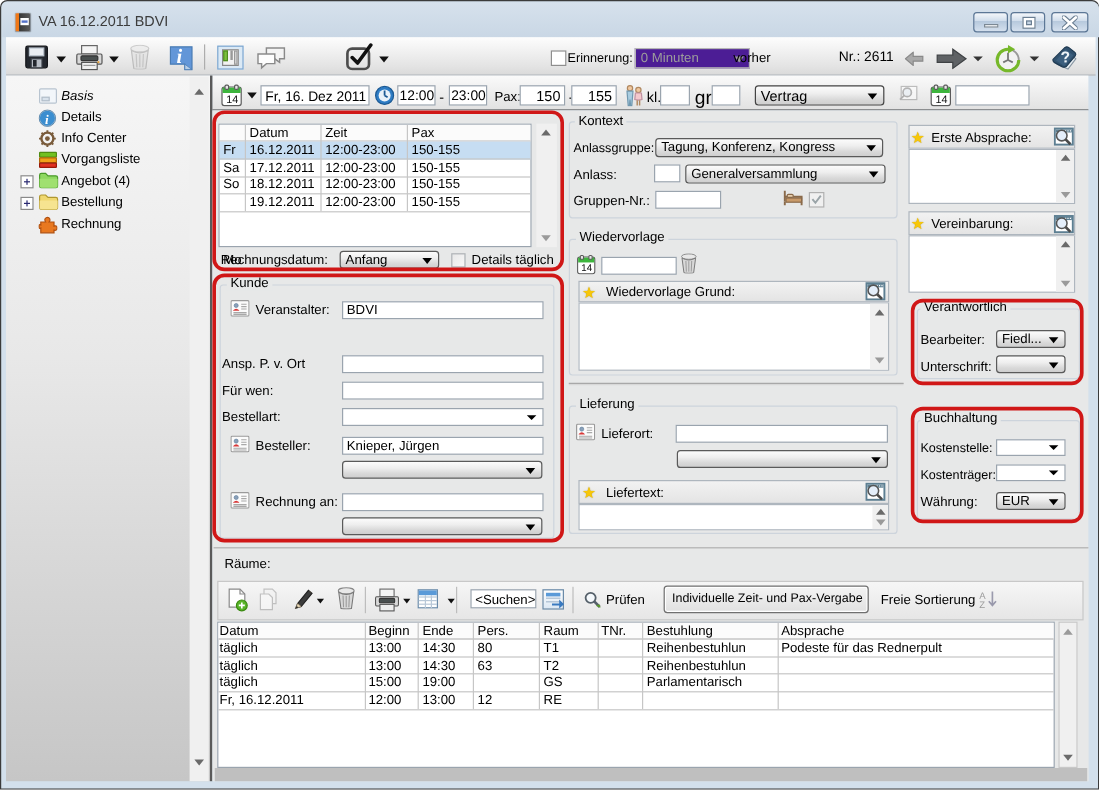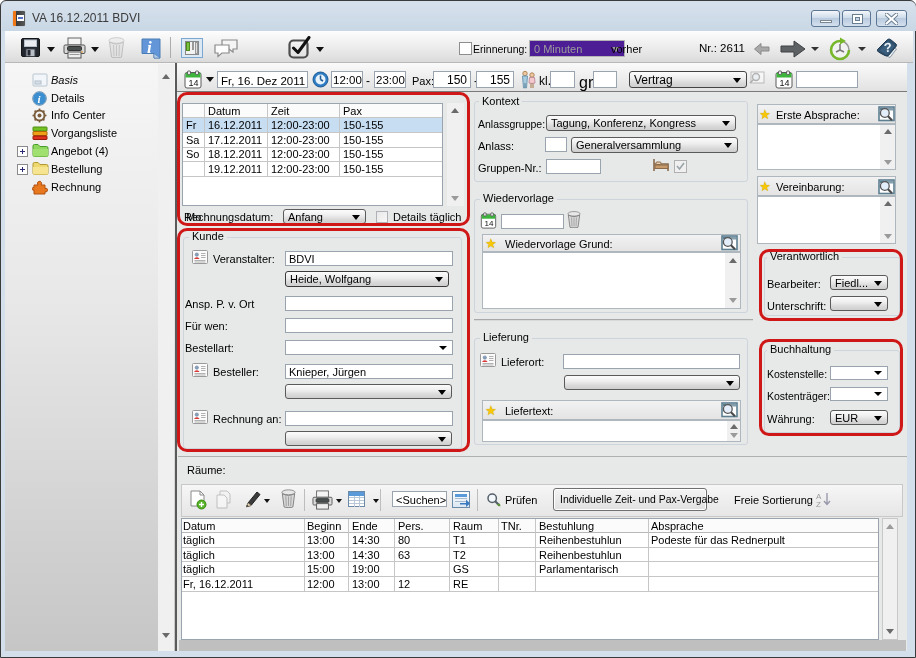--- a/index.html
+++ b/index.html
@@ -168,21 +168,21 @@
  <circle cx="5" cy="3.5" r="2.2" fill="#f0c8a0" stroke="#b08860"></circle>
  <path d="M2.5 6 L7.5 6 L7 12 L6.5 18 L5.5 18 L5 13 L4.5 18 L3.5 18 L3 12 Z" fill="#a8cce0" stroke="#7098b0"></path>
  <circle cx="12" cy="5" r="2.2" fill="#f0c8a0" stroke="#b08860"></circle>
  <path d="M9.5 7.5 L14.5 7.5 L15 13 L12 13.5 L9 13 Z" fill="#f4c8cc" stroke="#c090a0"></path>
  <path d="M11 13.5 L11 18 M13 13.5 L13 18" stroke="#b08860" stroke-width="1.2"></path>
 </svg>
 <div class="lbl" style="left:538px;top:73px;font-size:12px;">kl.</div>
 <div class="tf" style="left:549px;top:70px;width:25px;height:17px;"></div>
 <div class="lbl" style="left:578px;top:73px;font-size:16px;">gr.</div>
 <div class="tf" style="left:592px;top:70px;width:24px;height:17px;"></div>
-<div class="combo" style="left:628px;top:70px;width:118px;height:17px;border-color:#444;">
+<div class="combo" style="left:628px;top:70px;width:108px;height:17px;border-color:#444;">
  <div class="ct" style="font-size:12px;top:1px;">Vertrag</div>
       <div class="carr"></div>
 </div>
 <div class="mag" style="left:747px;top:70px;opacity:.5;">
  <svg width="18" height="14" viewBox="0 0 18 14">
         <rect x="3" y="1" width="13" height="11" fill="#fff" stroke="#888"></rect>
         <circle cx="8" cy="6" r="3.5" fill="#e8f0f8" stroke="#777" stroke-width="1.4"></circle>
         <path d="M5.5 8.5 L2 12" stroke="#777" stroke-width="1.6"></path>
       </svg>
 </div>
@@ -295,24 +295,20 @@
 <div class="groupbox" style="left:182px;top:236px;width:279px;height:212px;"></div>
 <div class="grouplabel" style="left:188px;top:229px;">Kunde</div>
 <svg class="abs" style="left:191px;top:249px;" width="16" height="14" viewBox="0 0 16 14">
  <rect x="0.5" y="0.5" width="15" height="13" rx="1" fill="#fbfbfb" stroke="#9a9a9a"></rect>
  <circle cx="4.8" cy="4.6" r="1.7" fill="#8aa0b8" stroke="#5a7a9a" stroke-width="0.5"></circle>
  <path d="M2.3 8.6 Q4.8 5.8 7.3 8.6 L7.3 9 L2.3 9 Z" fill="#d83838"></path>
  <path d="M9 3.5 L13.5 3.5 M9 5.5 L13.5 5.5 M9 7.5 L13.5 7.5 M2.5 10.5 L13.5 10.5 M2.5 12 L13.5 12" stroke="#a8a8a8" stroke-width="0.9"></path>
 </svg>
 <div class="lbl" style="left:212px;top:252px;">Veranstalter:</div>
 <div class="tf" style="left:284px;top:250px;width:168px;height:15px;">BDVI</div>
-<div class="combo" style="left:284px;top:270px;width:164px;height:16px;border-color:#3a3a3a;">
- <div class="ct">Heide, Wolfgang</div>
-      <div class="carr"></div>
-</div>
 <div class="lbl" style="left:184px;top:297px;">Ansp. P. v. Ort</div>
 <div class="tf" style="left:284px;top:295px;width:168px;height:15px;"></div>
 <div class="lbl" style="left:184px;top:319px;">Für wen:</div>
 <div class="tf" style="left:284px;top:317px;width:168px;height:15px;"></div>
 <div class="lbl" style="left:184px;top:341px;">Bestellart:</div>
 <div class="flatcombo" style="left:284px;top:339px;width:168px;height:15px;">
       <div class="carr" style="border-top-color:#000;"></div>
     </div>
 <svg class="abs" style="left:191px;top:362px;" width="16" height="14" viewBox="0 0 16 14">
  <rect x="0.5" y="0.5" width="15" height="13" rx="1" fill="#fbfbfb" stroke="#9a9a9a"></rect>
@@ -535,21 +531,21 @@
         <path d="M1 5 L7 5 L7 1.5 L11 5.5 L7 9 L7 6.5 L1 6.5 Z" fill="#3a7ac0"></path>
       </svg>
 </div>
 <div class="abs" style="left:476px;top:488px;width:1px;height:22px;background:#bdbdbd;"></div>
 <svg class="abs" style="left:485px;top:491px;" width="16" height="15" viewBox="0 0 16 15">
  <circle cx="6.2" cy="6.2" r="4.2" fill="#f4f8fb" stroke="#55606a" stroke-width="1.5"></circle>
  <path d="M9.2 9.2 L13.8 13.8" stroke="#55606a" stroke-width="2.2"></path>
  <path d="M10.5 12.8 L13.5 11.5 L14.5 14.5 Z" fill="#5a9a2a"></path>
 </svg>
 <div class="lbl" style="left:504px;top:493px;">Prüfen</div>
-<div class="abs" style="left:552px;top:487px;width:154px;height:23px;border:1px solid #707070;border-radius:3px;background:linear-gradient(#f4f4f4,#e0e0e0);box-shadow:inset 0 0 0 1px #fff;padding-left:10px;">
+<div class="abs" style="left:552px;top:487px;width:171px;height:23px;border:1px solid #707070;border-radius:3px;background:linear-gradient(#f4f4f4,#e0e0e0);box-shadow:inset 0 0 0 1px #fff;padding-left:10px;">
  <div class="lbl" style="left:6px;top:5px;font-size:10.4px;">Individuelle Zeit- und Pax-Vergabe</div>
 </div>
 <div class="lbl" style="left:733px;top:493px;">Freie Sortierung</div>
 <svg class="abs" style="left:815px;top:490px;opacity:.55;" width="16" height="17" viewBox="0 0 16 17">
  <text x="0" y="8" font-size="8" fill="#555">A</text>
       <text x="0" y="16" font-size="8" fill="#555">Z</text>
  <path d="M11 2 L11 13 M8 10 L11 13.5 L14 10" stroke="#557" stroke-width="1.4" fill="none"></path>
 </svg>
 
 <div class="abs" style="left:180px;top:517px;width:698px;height:122px;background:#fff;border:1px solid #9aa4ae;"></div>

